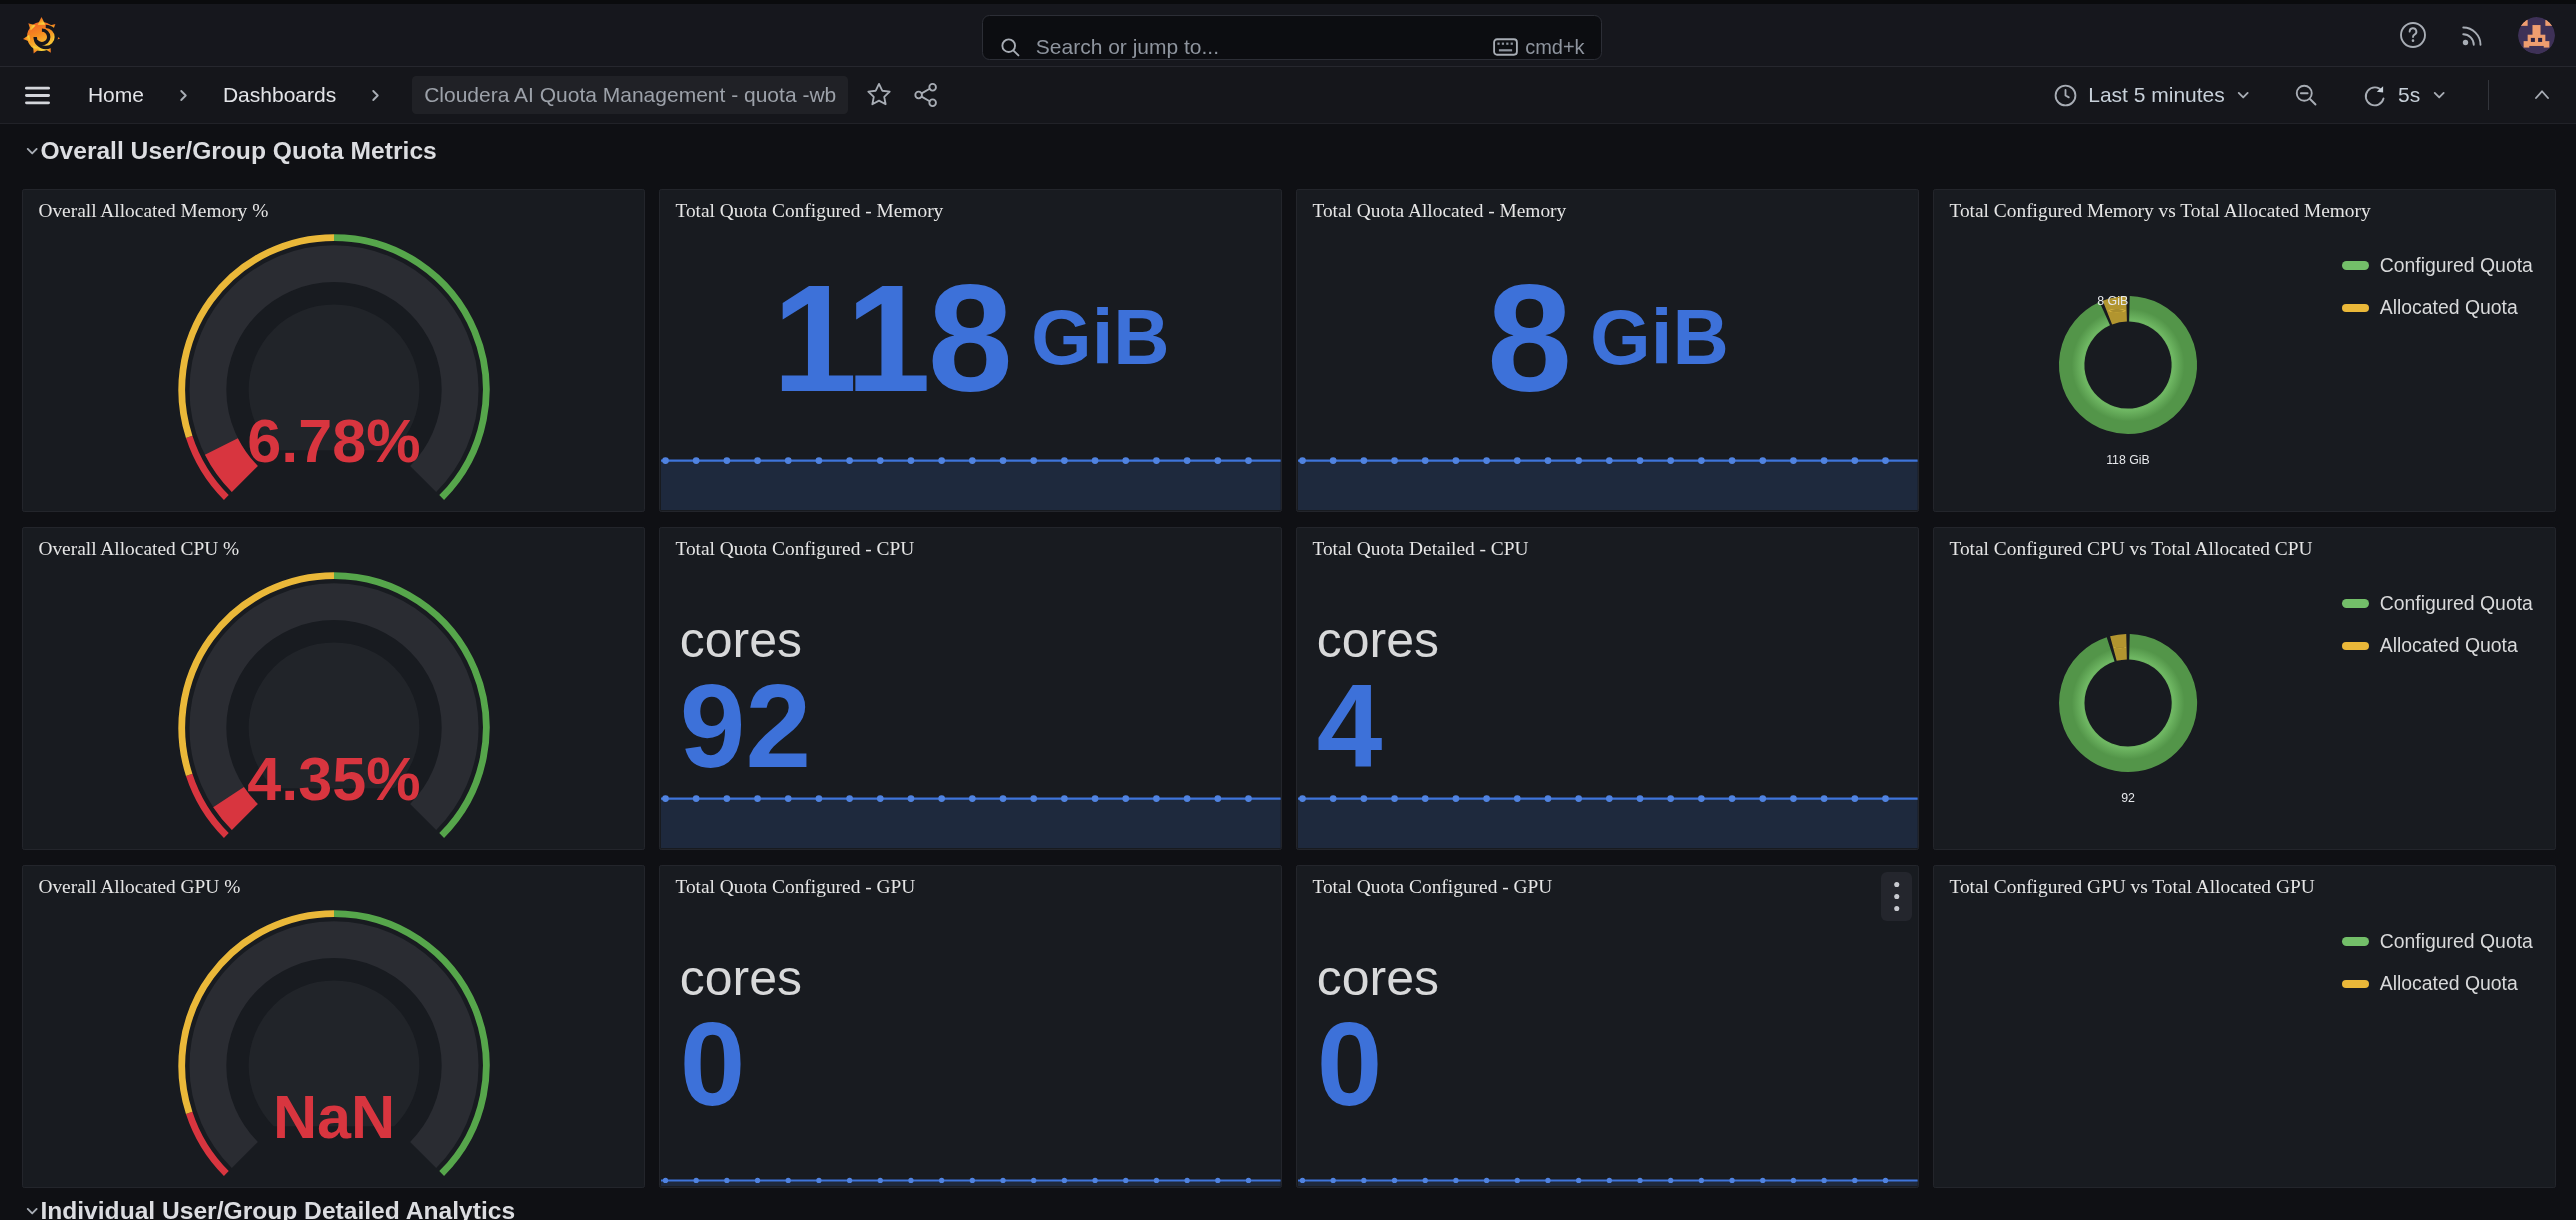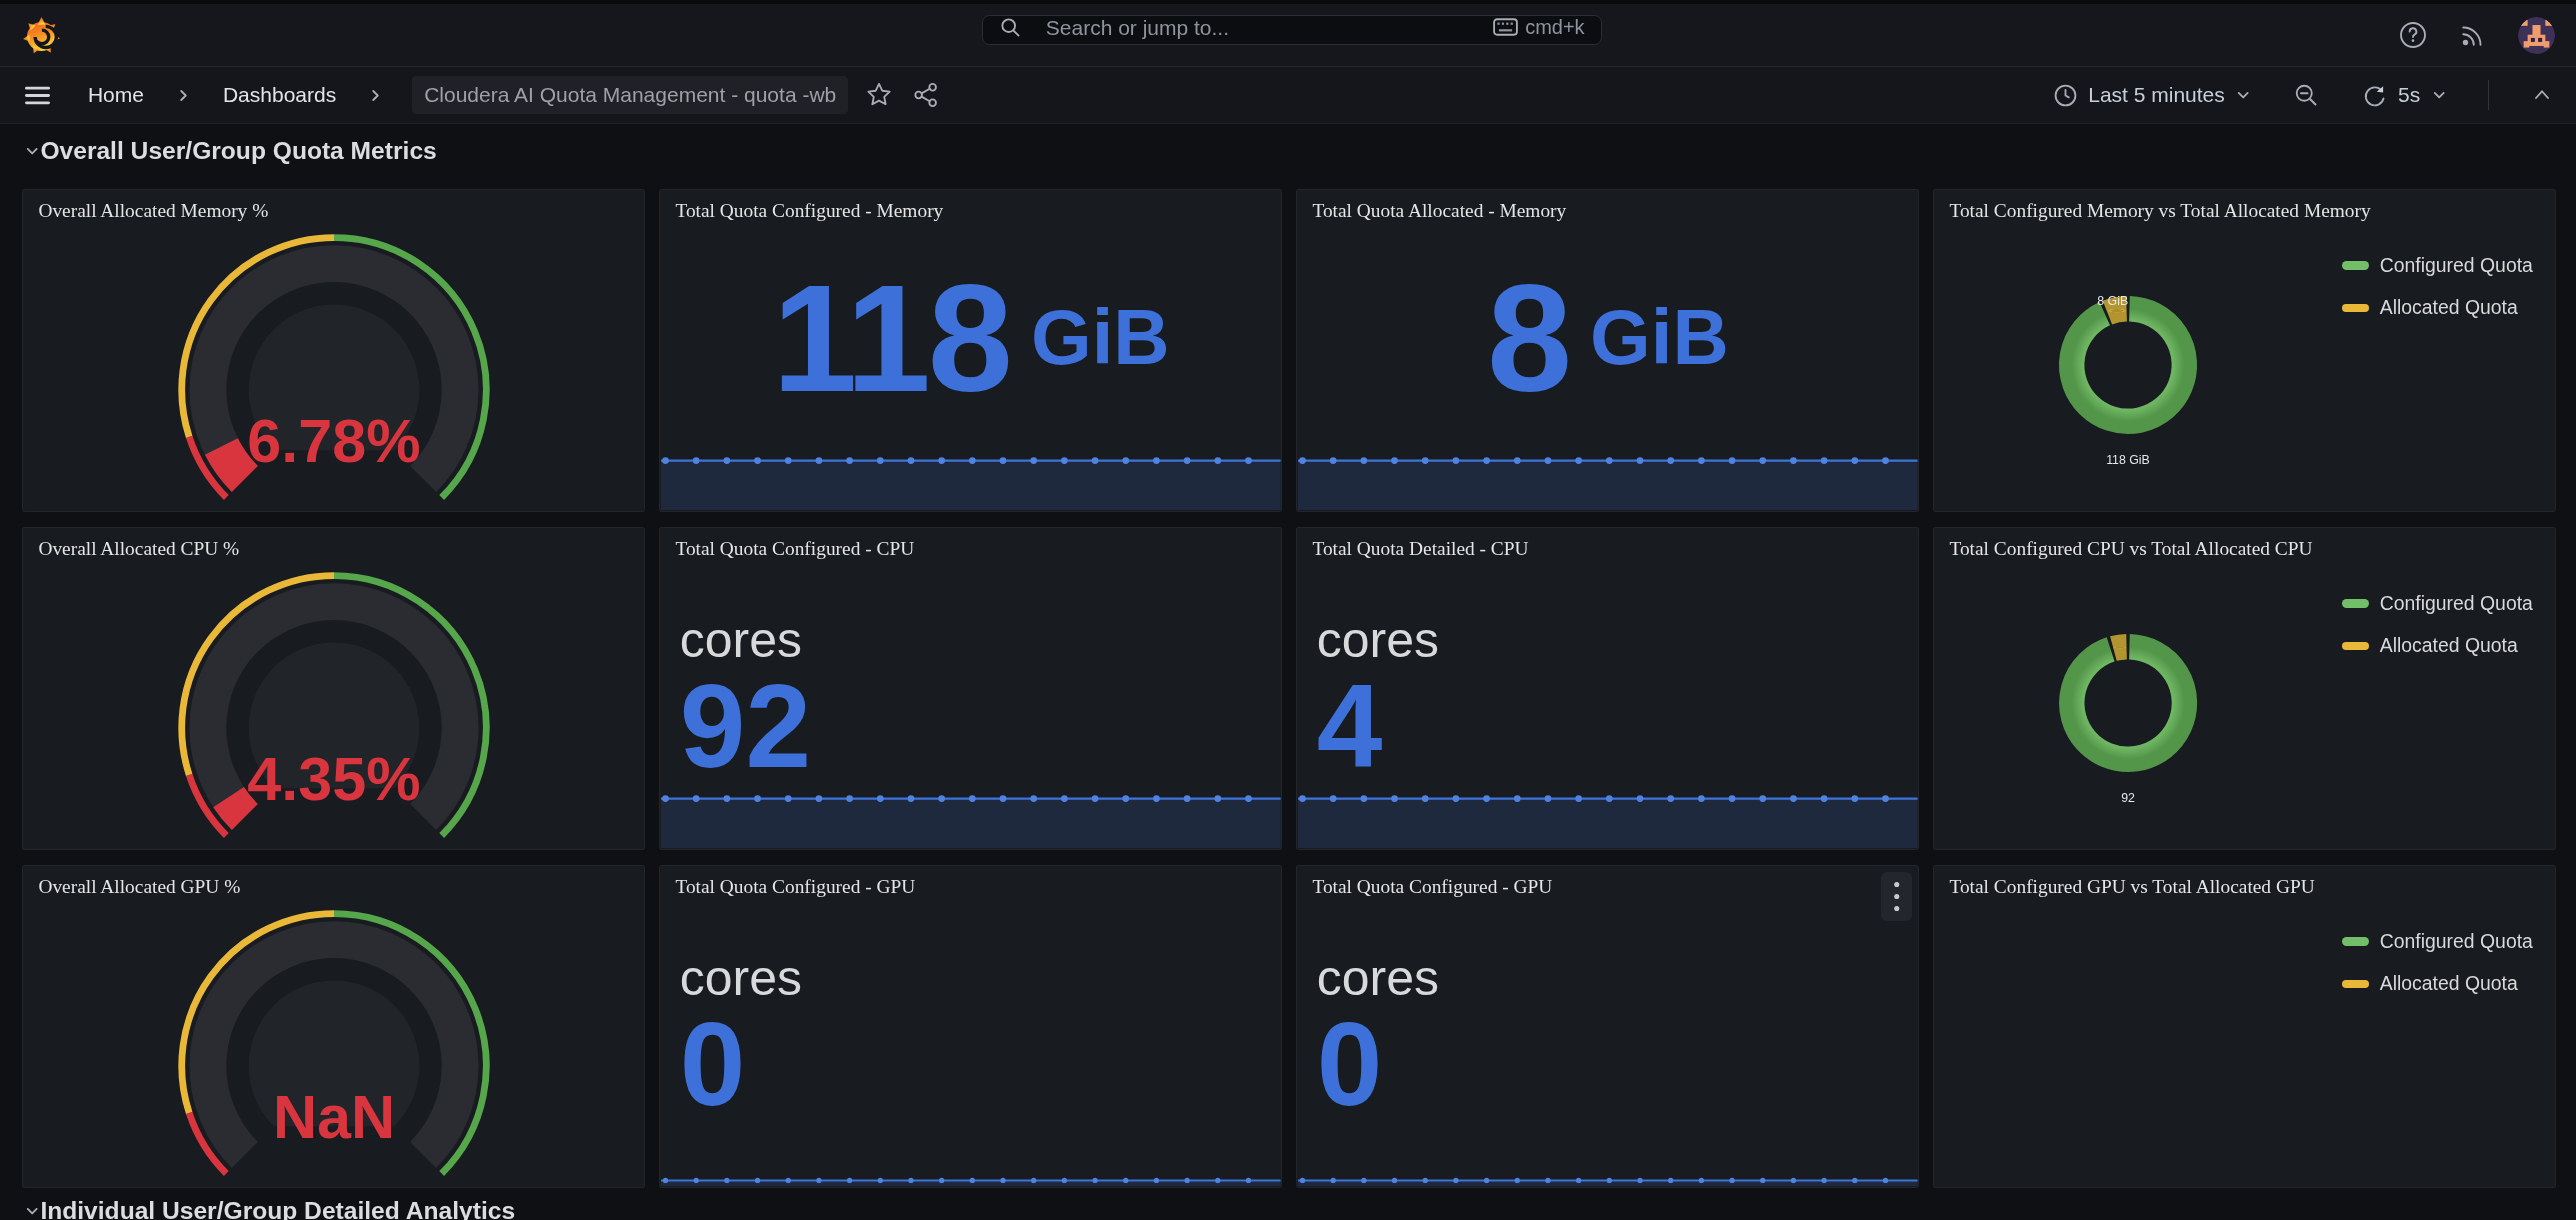--- a/index.html
+++ b/index.html
@@ -13,23 +13,23 @@
   }
   
   .topstrip { position:absolute; top:0; left:0; right:0; height:3.7px; background:#0A0B0D; }
   .navbar {
     position:absolute; top:3.7px; left:0; right:0; height:63px;
     background:#16171D; border-bottom:0.7px solid #26272E;
     display:flex; align-items:center;
   }
   .logo { position:absolute; left:22.4px; top:13.4px; width:39px; height:39px; }
   .search-box {
-    position:absolute; left:982px; top:11.2px; width:620px; height:30px;
+    position:absolute; left:982px; top:11.2px; width:620px; height:45px;
     background:#0C0D11; border:0.7px solid #2C2E36; border-radius:7.5px;
-    display:flex; align-items:flex-start; padding:0 16.4px; gap:24px;
+    display:flex; align-items:flex-end; padding:0 16.4px; gap:14px;
   }
   .search-box input {
     flex:1; background:transparent; border:none; outline:none;
     font-family:"Liberation Sans",sans-serif;
     font-size:21px; color:#9AA0A6;
   }
   .search-box input::placeholder { color:#8E949E; }
   .shortcut { display:flex; align-items:center; gap:7.5px; color:#8E949E; font-size:20px; }
   .nav-right { position:absolute; right:21px; top:0; height:63px; display:flex; align-items:center; gap:30px; }
   .avatar { width:37px; height:37px; border-radius:50%; overflow:hidden; }

